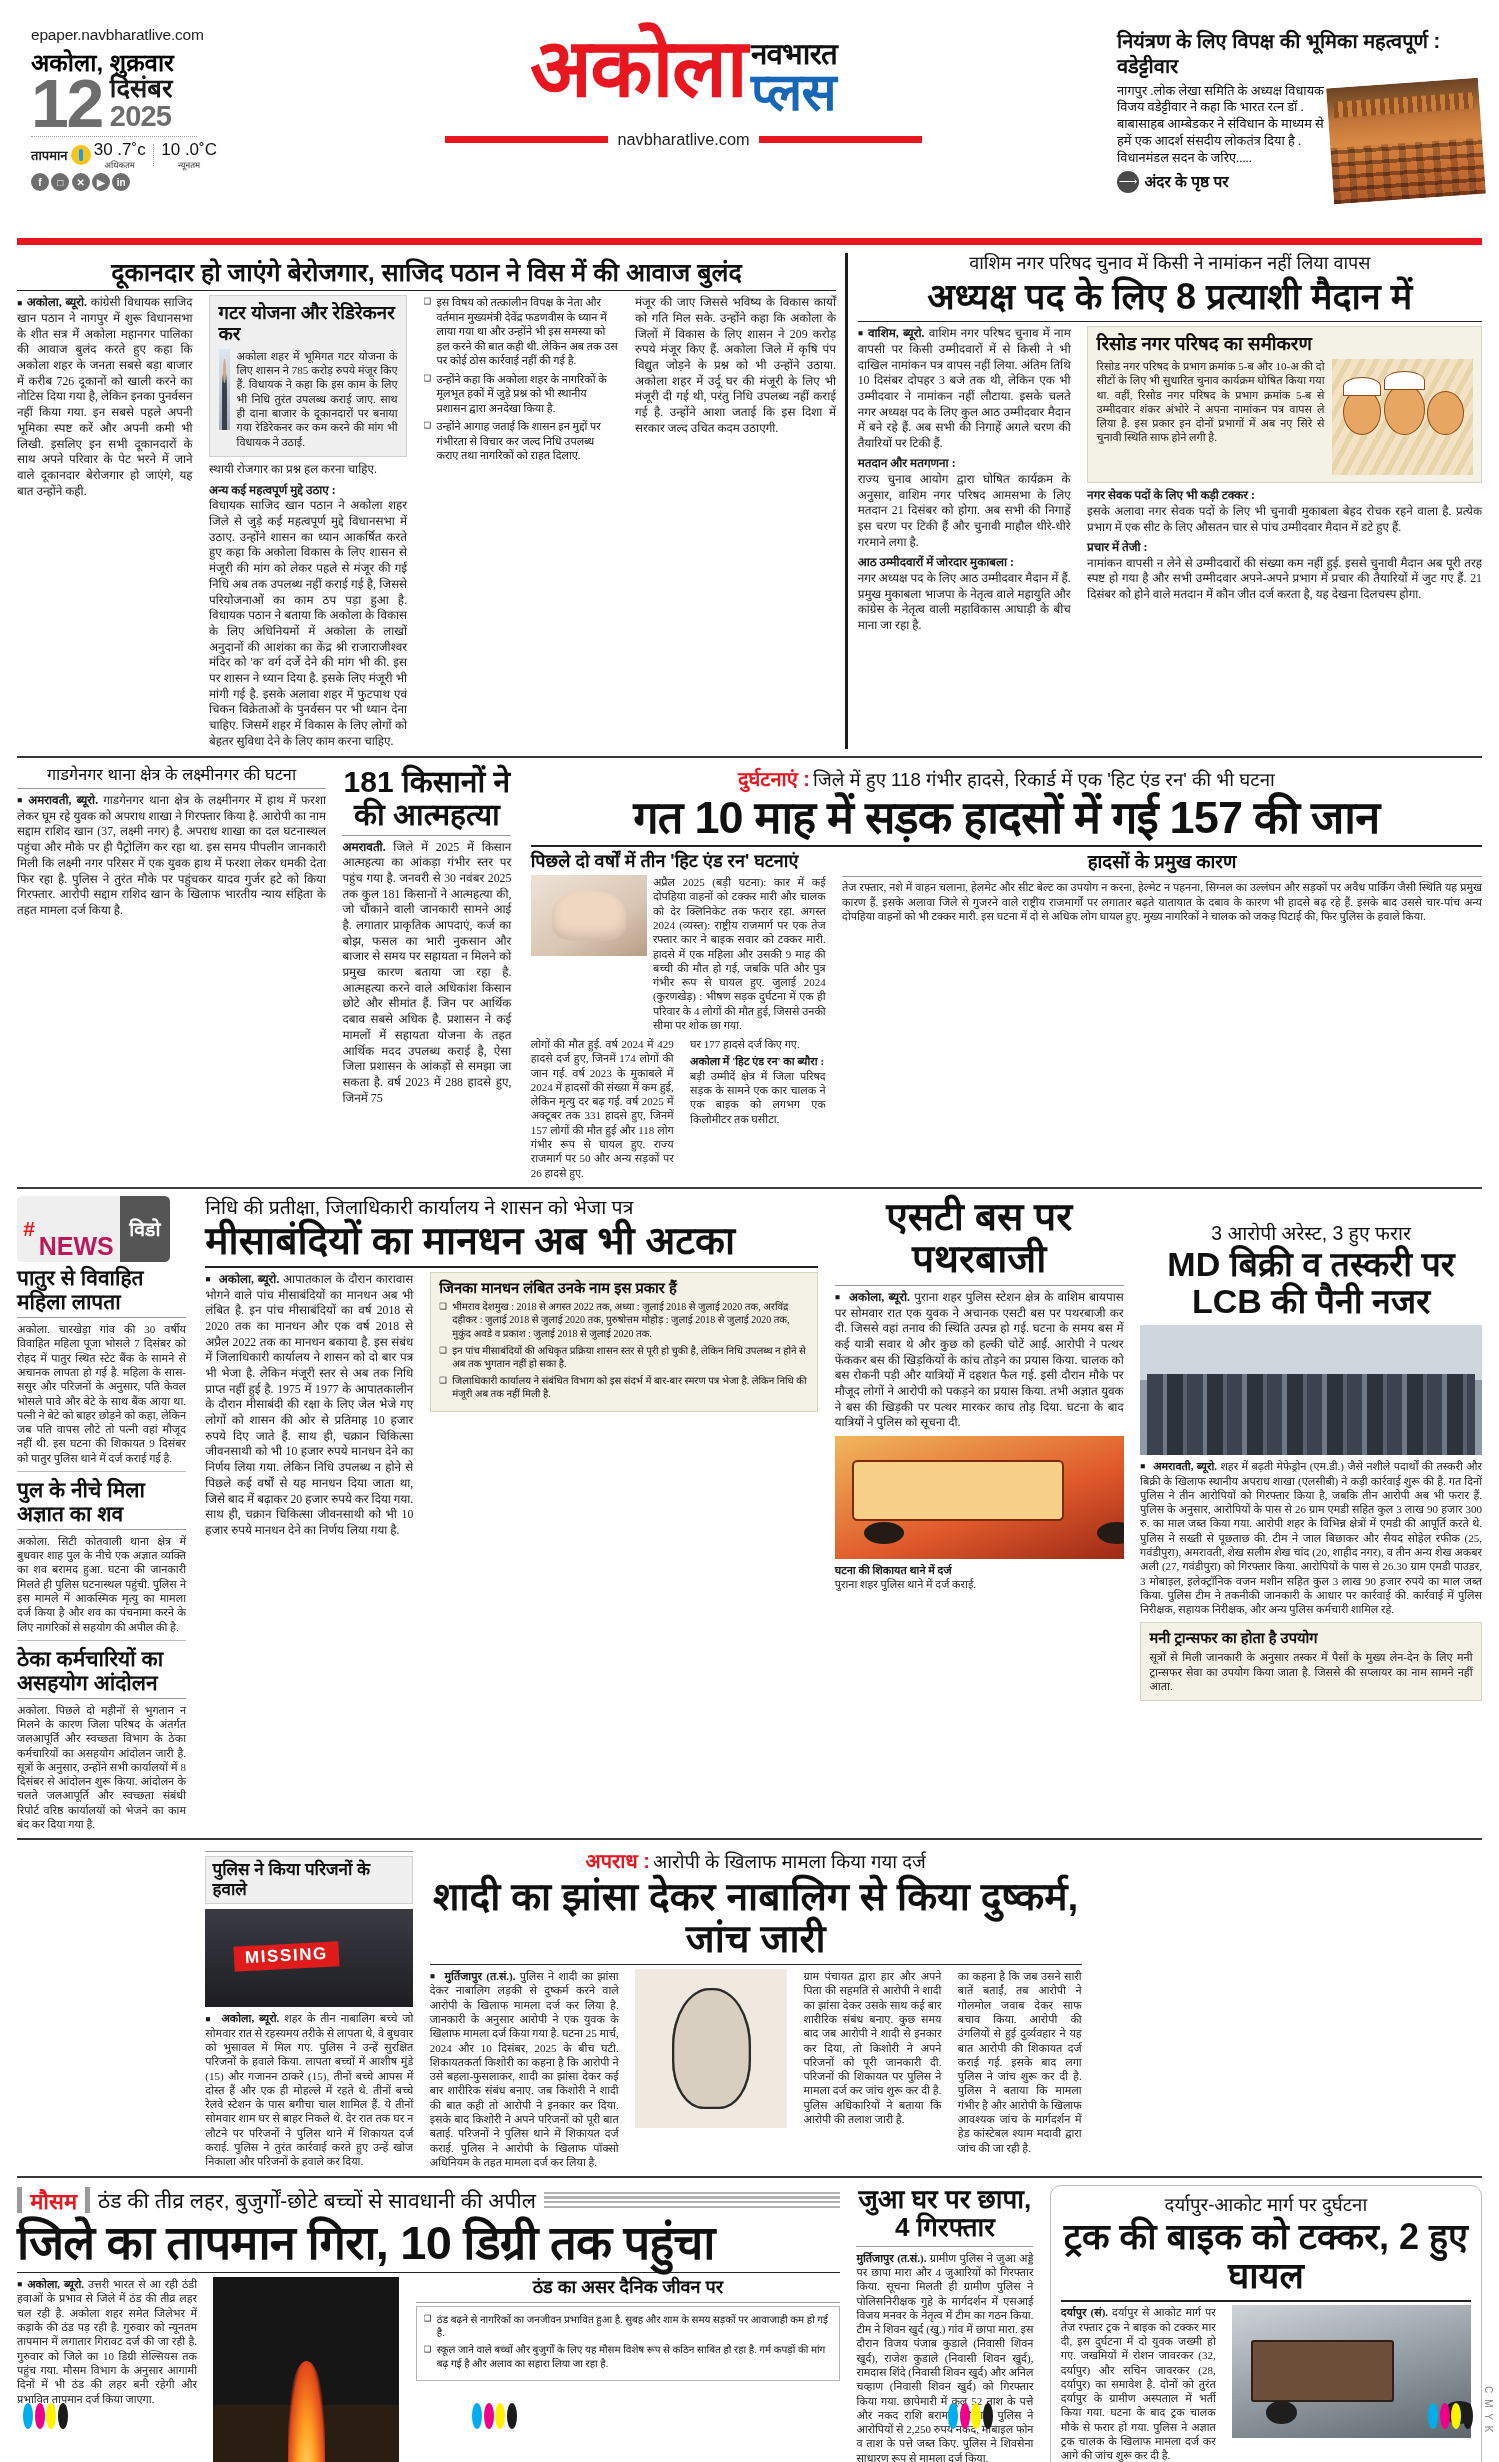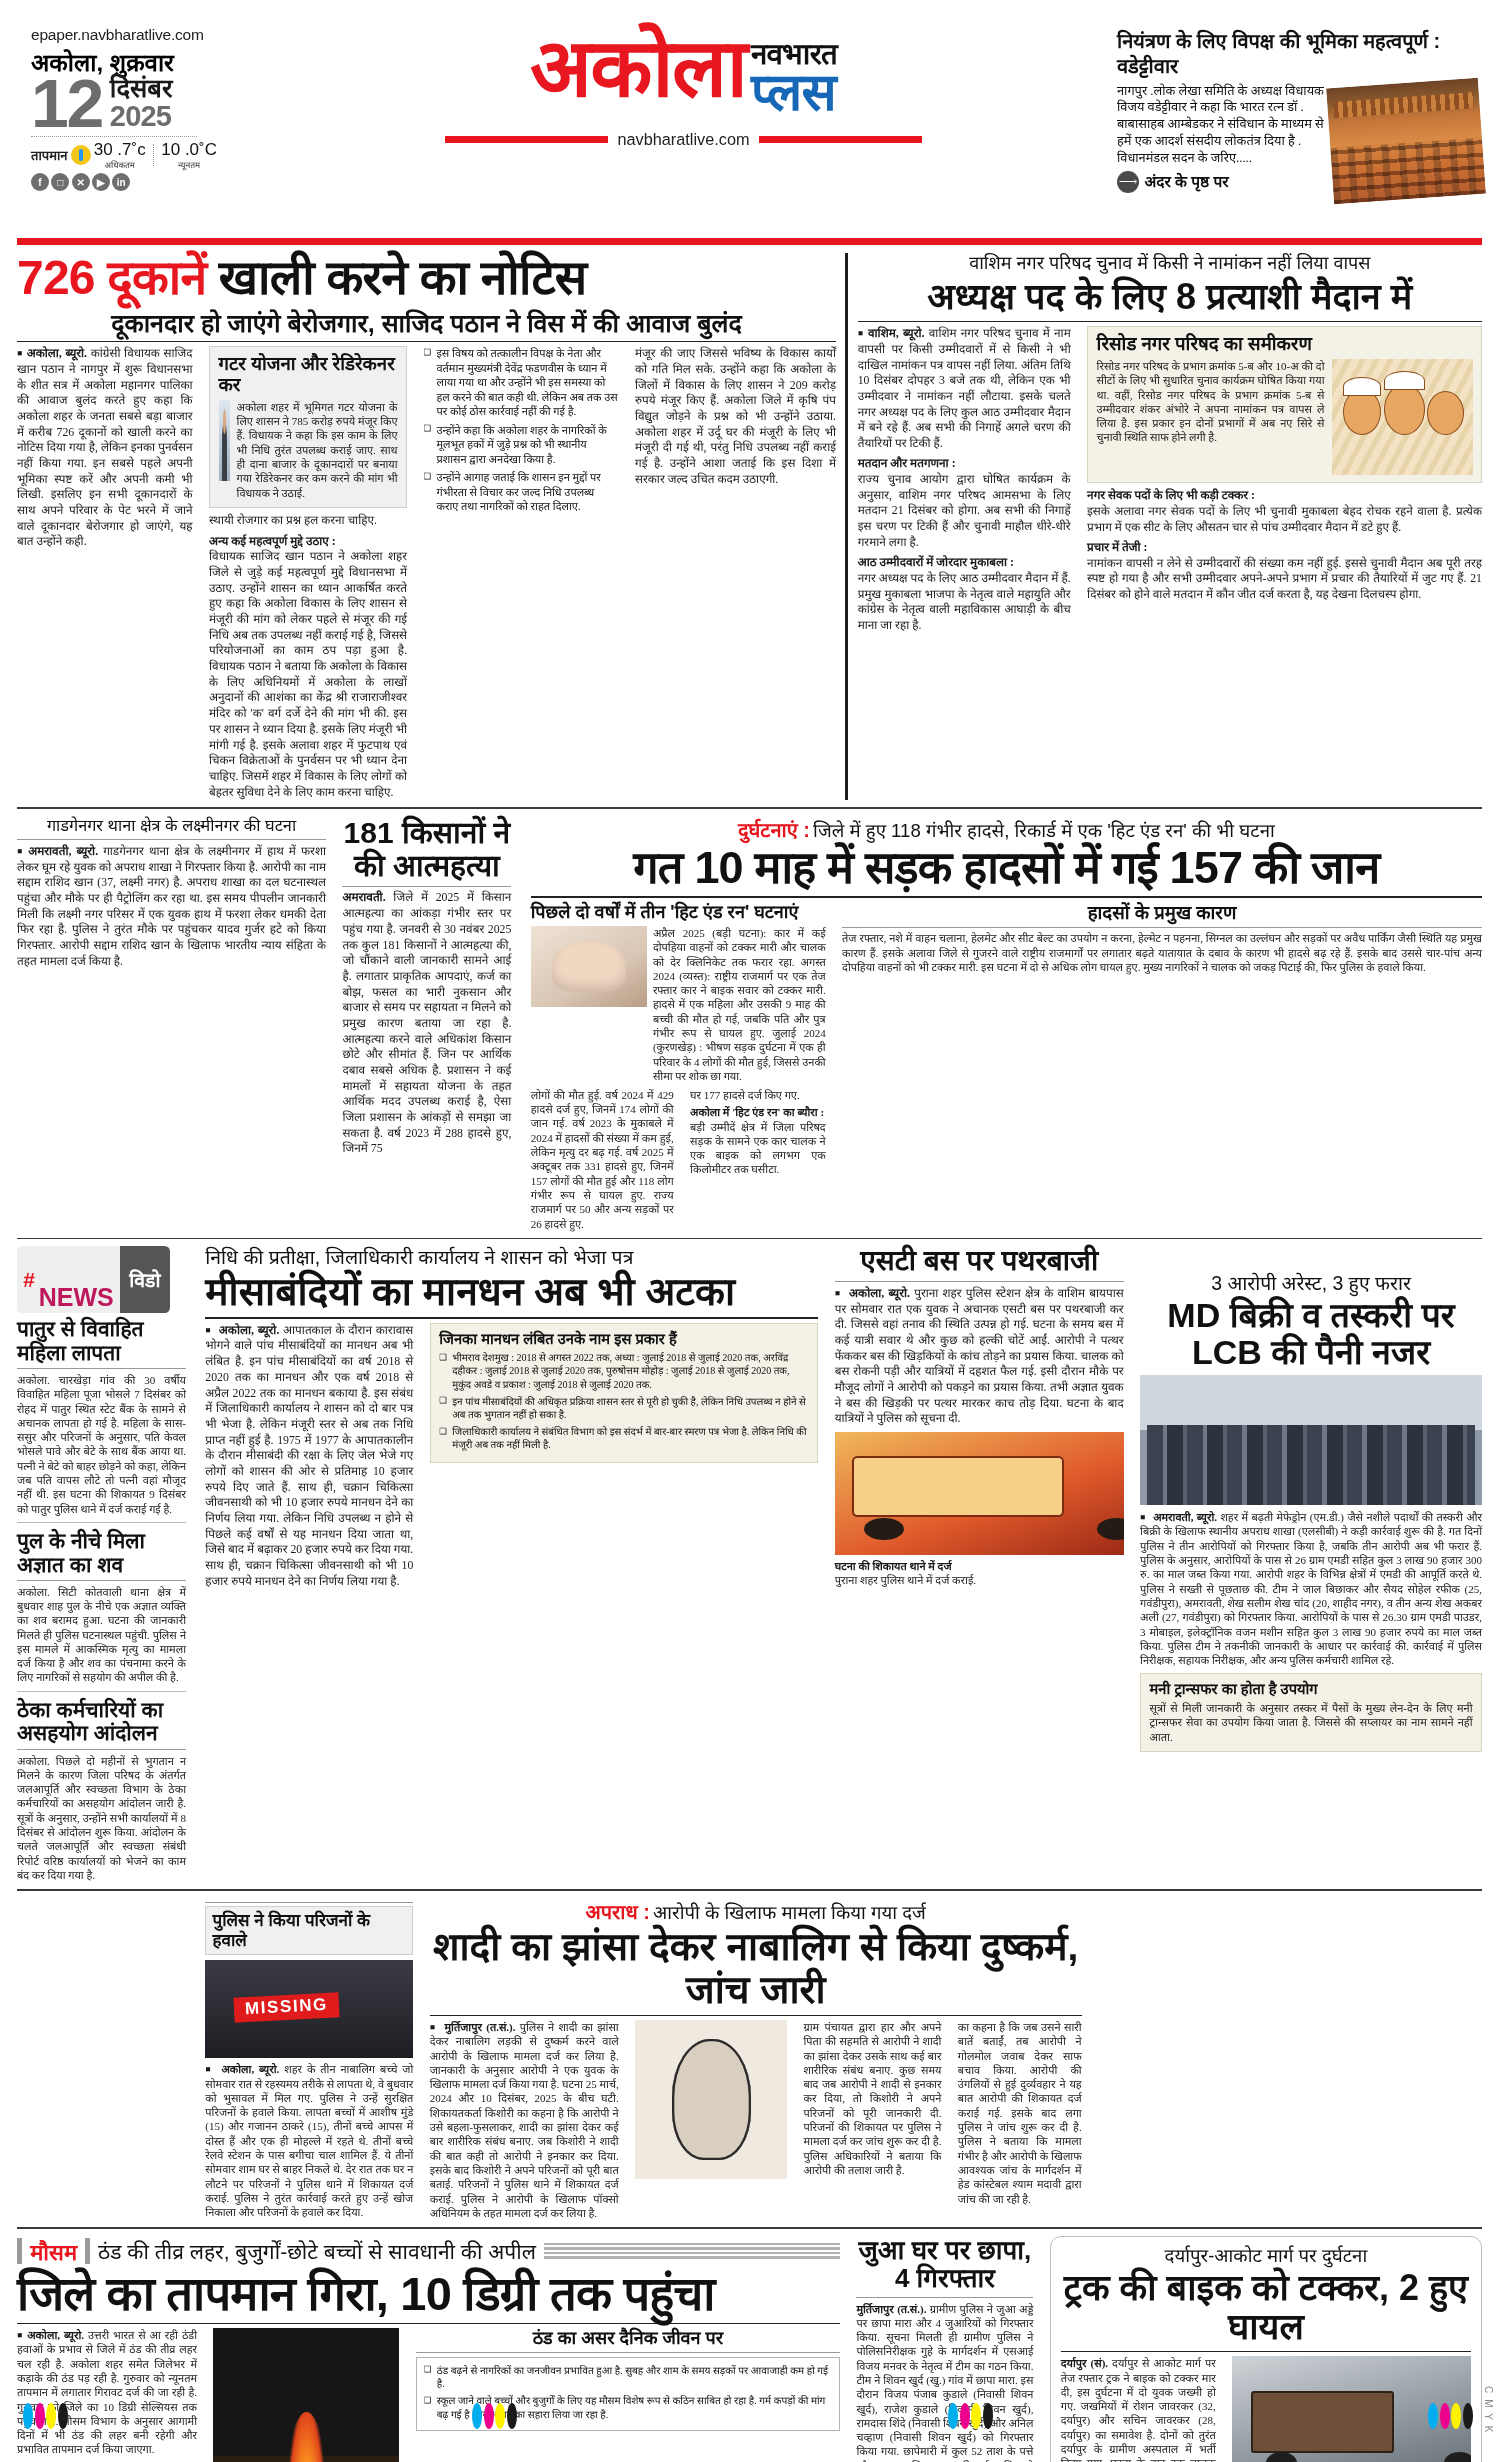--- a/index.html
+++ b/index.html
@@ -229,24 +229,20 @@
           </div>
       </div>
     </div>
   </div>
 
   <div class="red-rule"></div>
 
   <div class="cols" style="margin-top:7.8px;">
 
     <div style="width:819px;">
-      <div class="hl-xxl">
-        <span class="red">726 दूकानें</span>
-        <span>खाली करने का नोटिस</span>
-      </div>
       <div class="hl-md ctr" style="margin-top:4.7px;">दूकानदार हो जाएंगे बेरोजगार, साजिद पठान ने विस में की आवाज बुलंद</div>
       <div class="thin-rule"></div>
 
       <div class="cols" style="align-items:flex-start;">
         <div style="width:180px;">
           <div class="body-txt bullet-sq"><b>अकोला, ब्यूरो.</b>
             <span>कांग्रेसी विधायक साजिद खान पठान ने नागपुर में शुरू विधानसभा के शीत सत्र में अकोला महानगर पालिका की आवाज बुलंद करते हुए कहा कि अकोला शहर के जनता सबसे बड़ा बाजार में करीब 726 दूकानों को खाली करने का नोटिस दिया गया है, लेकिन इनका पुनर्वसन नहीं किया गया. इन सबसे पहले अपनी भूमिका स्पष्ट करें और अपनी कमी भी लिखी. इसलिए इन सभी दूकानदारों के साथ अपने परिवार के पेट भरने में जाने वाले दूकानदार बेरोजगार हो जाएंगे, यह बात उन्होंने कही.</span>
           </div>
         </div>
         <div class="vdiv"></div>
@@ -418,21 +414,21 @@
               <li>इन पांच मीसाबंदियों की अधिकृत प्रक्रिया शासन स्तर से पूरी हो चुकी है, लेकिन निधि उपलब्ध न होने से अब तक भुगतान नहीं हो सका है.</li>
               <li>जिलाधिकारी कार्यालय ने संबंधित विभाग को इस संदर्भ में बार-बार स्मरण पत्र भेजा है. लेकिन निधि की मंजूरी अब तक नहीं मिली है.</li>
             </ul>
           </div>
         </div>
       </div>
     </div>
     <div class="vdiv"></div>
 
     <div style="width:289px;">
-      <div class="hl-lg ctr" style="font-size:28px;">एसटी बस पर पथरबाजी</div>
+      <div class="hl-lg ctr" style="font-size:39px;">एसटी बस पर पथरबाजी</div>
       <div class="hair-rule"></div>
       <div class="body-txt bullet-sq">
         <b>अकोला, ब्यूरो.</b>
         <span>पुराना शहर पुलिस स्टेशन क्षेत्र के वाशिम बायपास पर सोमवार रात एक युवक ने अचानक एसटी बस पर पथरबाजी कर दी. जिससे वहां तनाव की स्थिति उत्पन्न हो गई. घटना के समय बस में कई यात्री सवार थे और कुछ को हल्की चोटें आईं. आरोपी ने पत्थर फेंककर बस की खिड़कियों के कांच तोड़ने का प्रयास किया. चालक को बस रोकनी पड़ी और यात्रियों में दहशत फैल गई. इसी दौरान मौके पर मौजूद लोगों ने आरोपी को पकड़ने का प्रयास किया. तभी अज्ञात युवक ने बस की खिड़की पर पत्थर मारकर काच तोड़ दिया. घटना के बाद यात्रियों ने पुलिस को सूचना दी.</span>
       </div>
       <div class="ph ph-bus" style="width:100%;height:123px;margin-top:4.7px;"></div>
       <div class="body-txt sm" style="margin-top:3.9px;font-weight:700;">घटना की शिकायत थाने में दर्ज</div>
       <div class="body-txt sm">पुराना शहर पुलिस थाने में दर्ज कराई.</div>
     </div>
     <div class="vdiv"></div>

